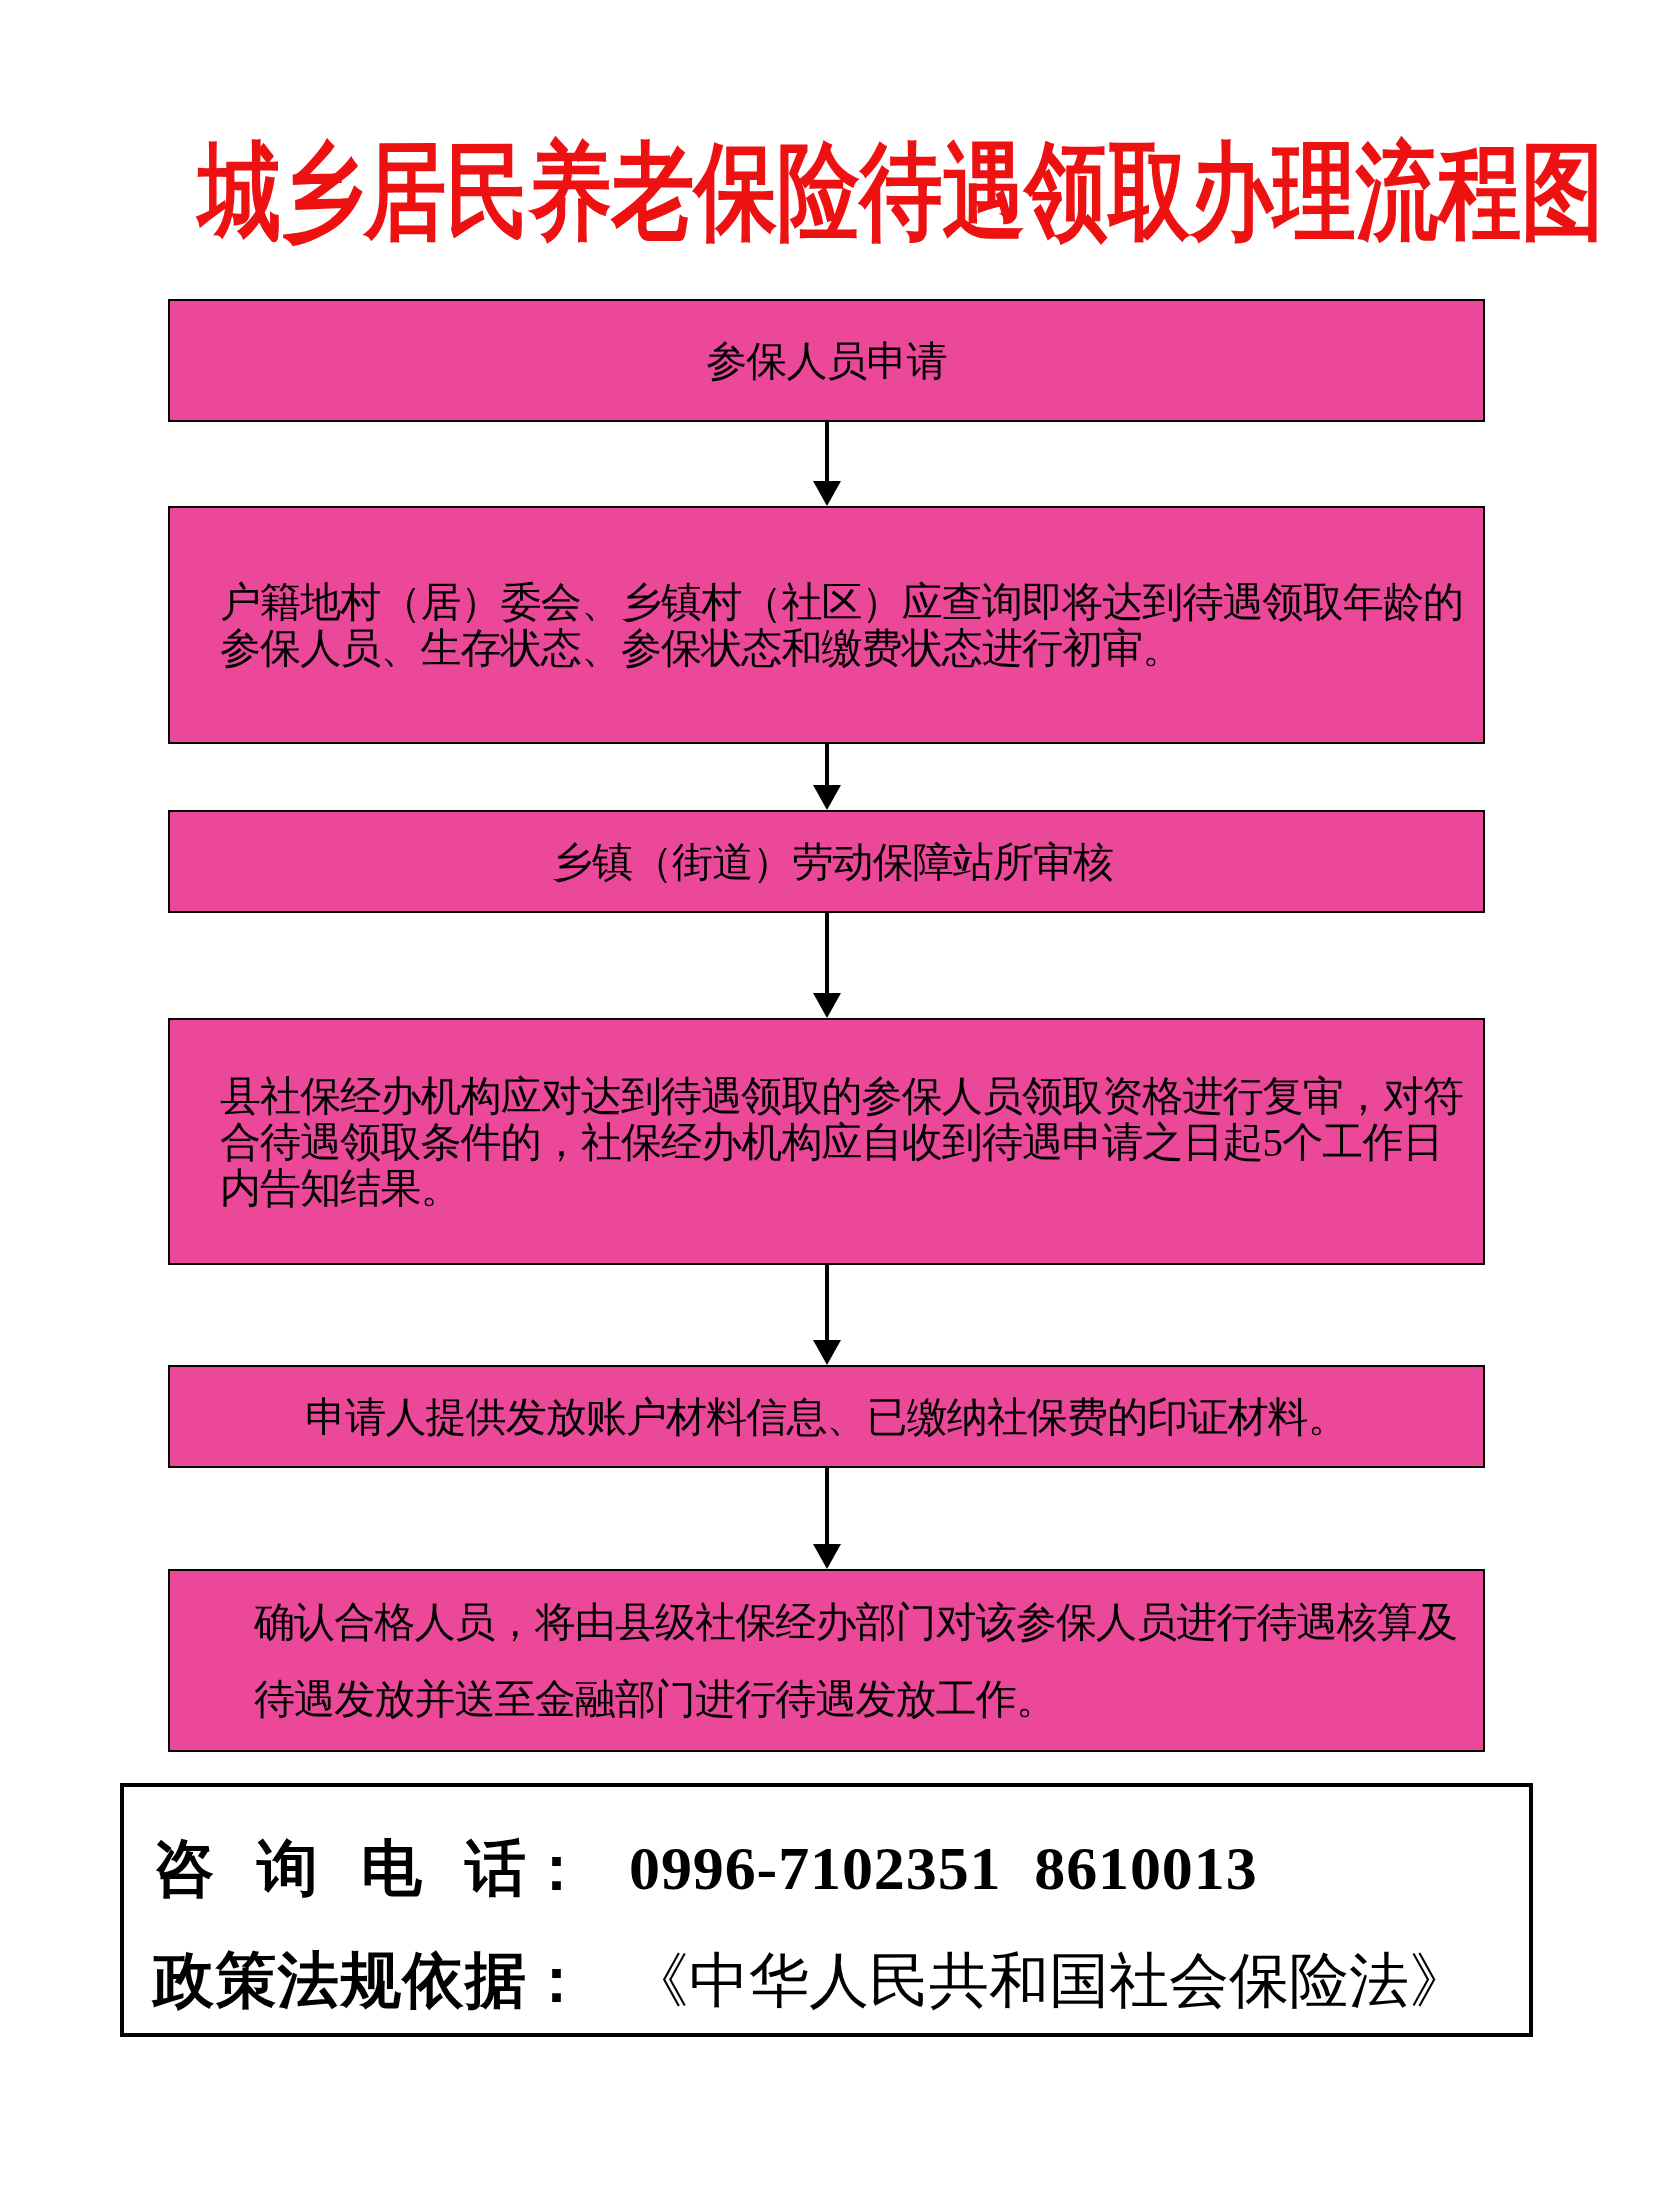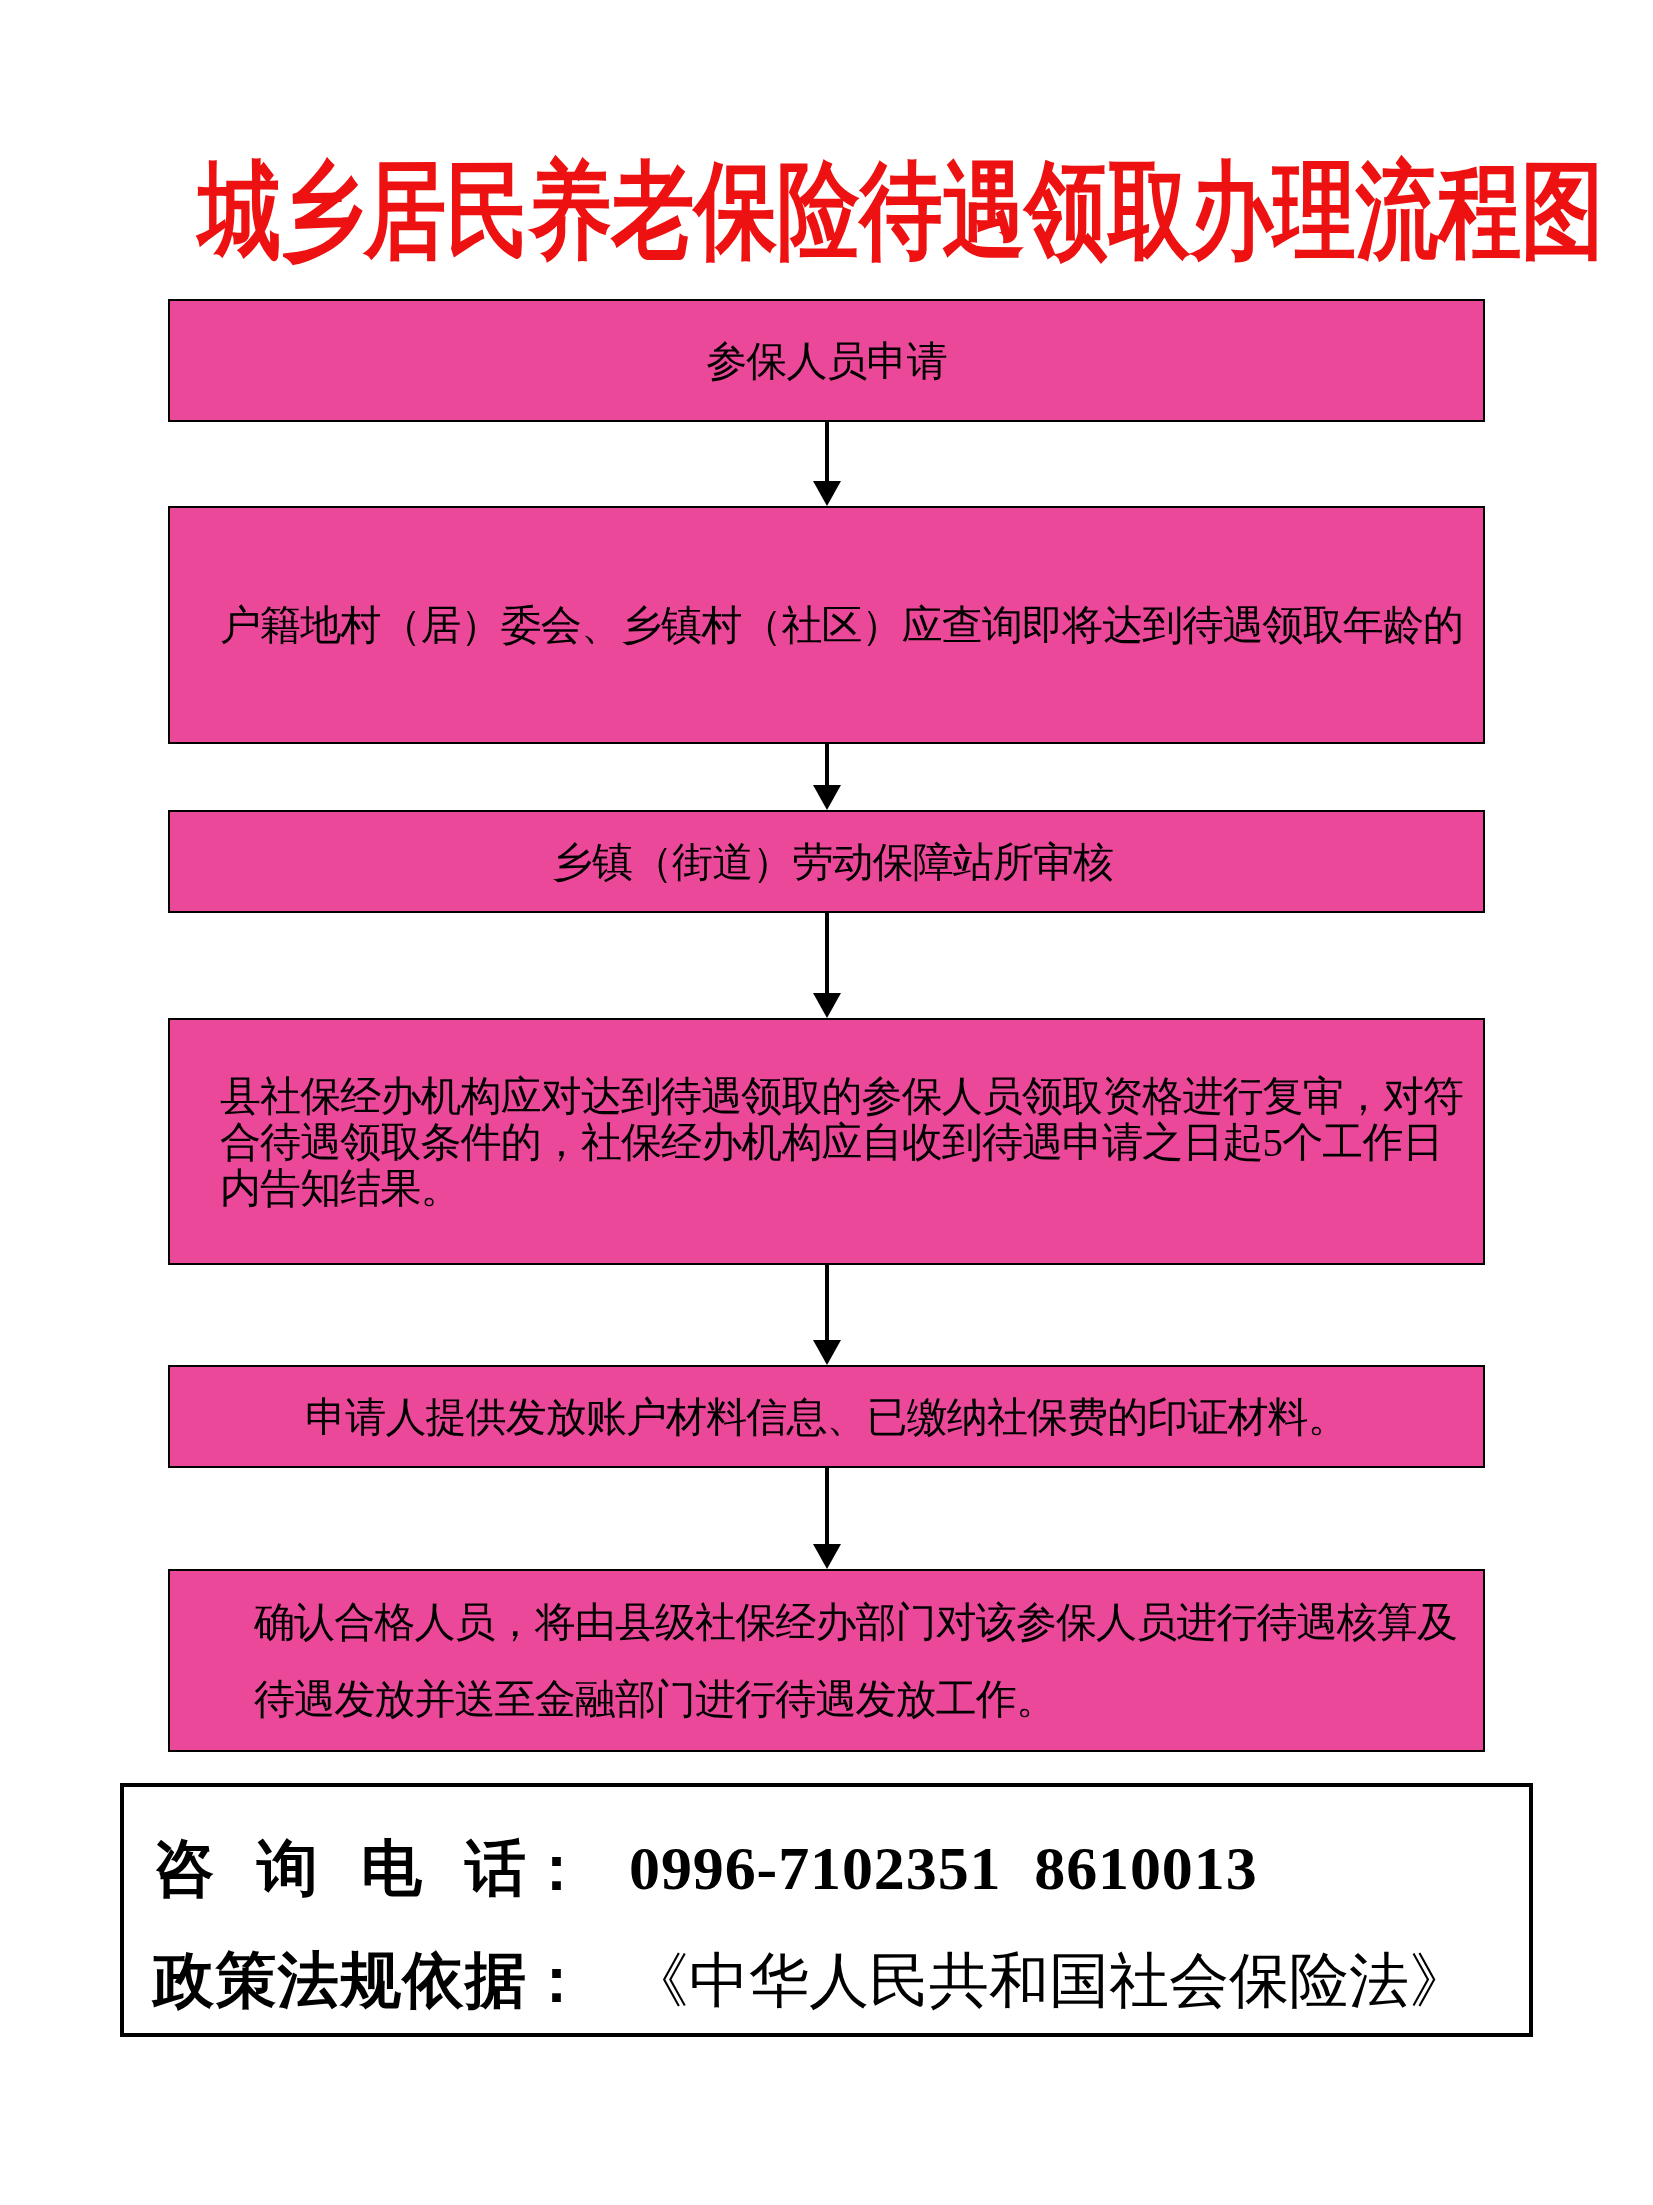--- a/index.html
+++ b/index.html
@@ -18,21 +18,20 @@
     position: absolute;
     top: 140px;
     left: 0;
     width: 100%;
     text-align: center;
     font-size: 106px;
     line-height: 106px;
     font-weight: bold;
     color: #ee1111;
     white-space: nowrap;
-    margin-top: 19px;
   }
   .title .squeeze {
     display: inline-block;
     transform: scaleX(0.78);
     transform-origin: center;
   }
 
   
   .flow-box {
     position: absolute;
@@ -149,20 +148,21 @@
     <div class="line">参保人员申请</div>
   </div>
 
   <div class="arrow" id="arrow-1">
     <div class="arrow-line"></div>
     <div class="arrow-head"></div>
   </div>
 
   <div class="flow-box lefted" id="box-2">
     <div class="line">户籍地村（居）委会、乡镇村（社区）应查询即将达到待遇领取年龄的</div>
+    <div class="line">参保人员、生存状态、参保状态和缴费状态进行初审。</div>
   </div>
 
   <div class="arrow" id="arrow-2">
     <div class="arrow-line"></div>
     <div class="arrow-head"></div>
   </div>
 
   <div class="flow-box centered" id="box-3">
     <div class="line">乡镇（街道）劳动保障站所审核</div>
   </div>

